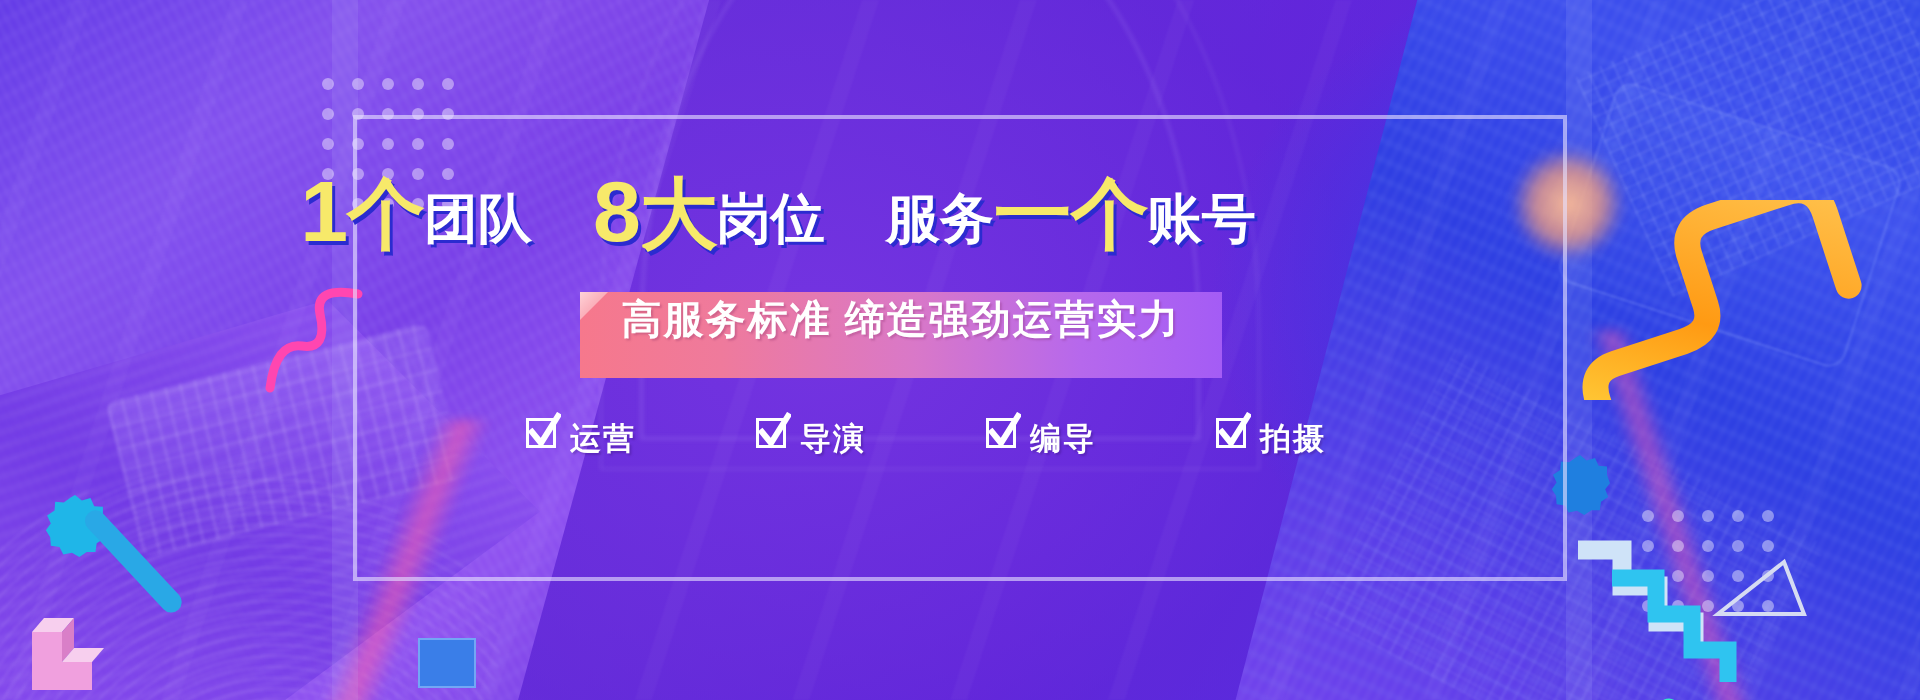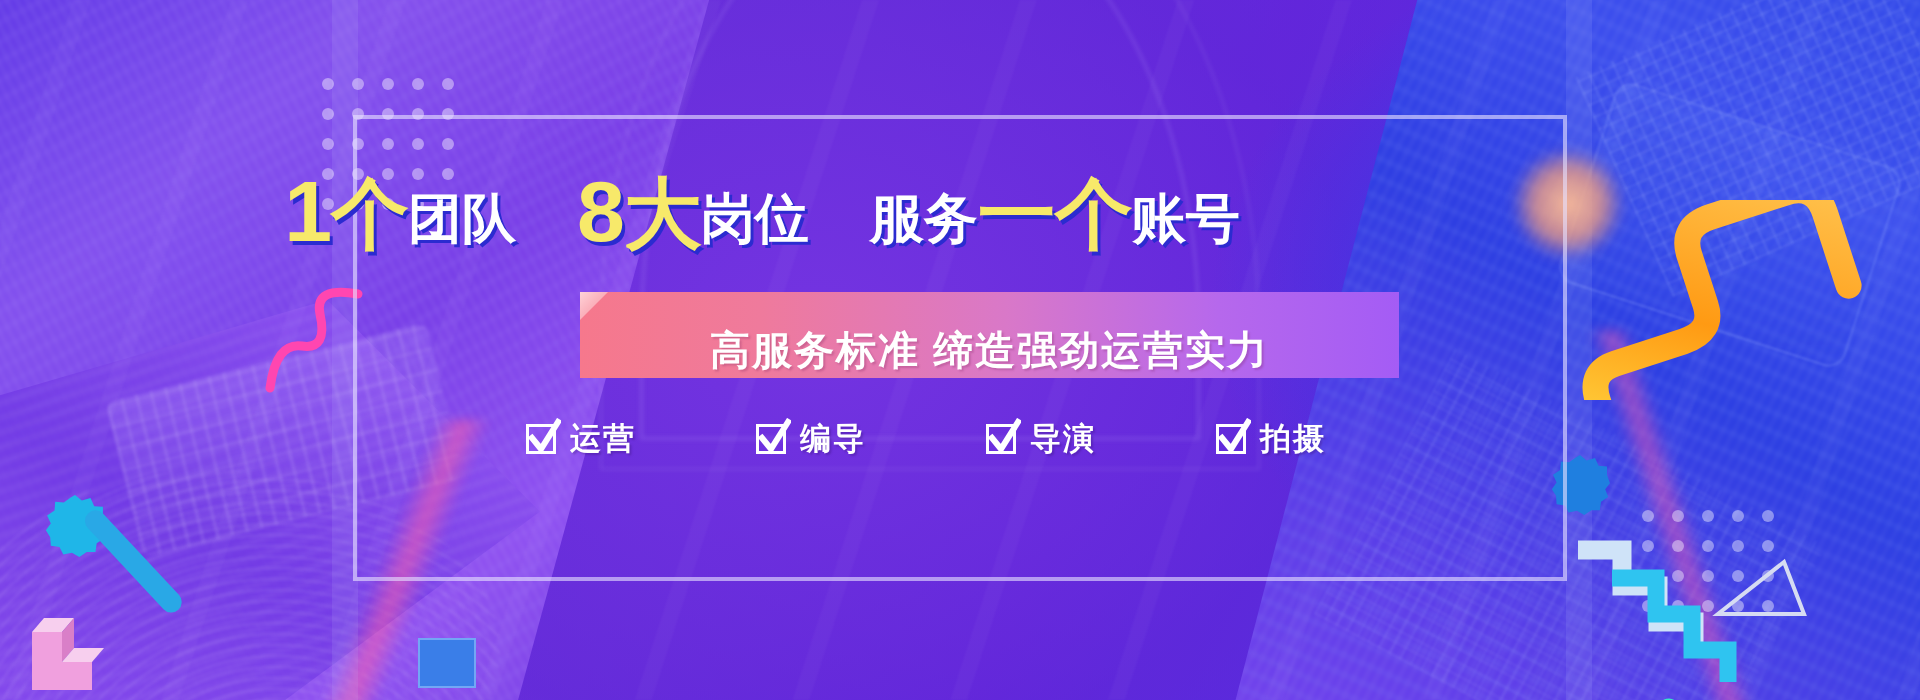--- a/index.html
+++ b/index.html
@@ -169,21 +169,21 @@
   
   .frame{
     position:absolute; left:353px; top:115px; width:1214px; height:466px;
     border:4px solid rgba(230,225,255,.62);
   }
 
   
   .content{ position:absolute; left:0; top:0; width:1920px; height:700px; }
 
   .headline{
-    position:absolute; left:0; top:168px; width:1524px;
+    position:absolute; left:16px; top:168px; width:1524px;
     text-align:center;
     white-space:nowrap;
     font-weight:bold;
     line-height:1;
   }
   .headline .grp{ display:inline-block; vertical-align:baseline; }
   .headline .gap{ display:inline-block; width:52px; }
   .hl-y{
     color:#f7e96a;
     font-size:78px;
@@ -193,23 +193,23 @@
   .hl-y.num{ font-size:86px; }
   .hl-w{
     color:#ffffff;
     font-size:54px;
     text-shadow:3px 3px 0 #2b2bd0;
     position:relative; top:-4px;
   }
 
   
   .ribbon{
-    position:absolute; left:580px; top:292px; width:819px; height:86px;
+    position:absolute; left:580px; top:292px; width:642px; height:86px;
     background:linear-gradient(90deg,#f6788c 0%, #ef7a9c 22%, #d978c8 52%, #b668ec 78%, #a45cf5 100%);
-    display:flex; align-items:flex-end; justify-content:center;
+    display:flex; align-items:flex-start; justify-content:center;
   }
   .ribbon .fold{
     position:absolute; left:0; top:0; width:28px; height:28px;
     background:linear-gradient(135deg,#ffd3d8 0%, #f9a7b3 60%, #f6788c 100%);
     clip-path:polygon(0 0,100% 0,0 100%);
   }
   .ribbon-text{
     color:#fff; font-size:40px; font-weight:bold; letter-spacing:2px;
     text-shadow:2px 2px 2px rgba(120,30,90,.25);
     white-space:nowrap;
@@ -217,21 +217,21 @@
 
   
   .checkrows{
     position:absolute; left:0; top:418px; width:1920px;
   }
   .checkrow{
     display:flex; justify-content:center; align-items:center;
     gap:52px; margin-bottom:16px;
   }
   .check-item{
-    display:flex; align-items:center; gap:14px; width:178px;
+    display:flex; align-items:flex-start; gap:14px; width:178px;
   }
   .cbox{
     width:30px; height:30px; flex:0 0 30px; position:relative;
     border:3px solid #ffffff;
   }
   .cbox svg{ position:absolute; left:-2px; top:-9px; }
   .check-label{
     color:#fff; font-size:31px; font-weight:bold; letter-spacing:2px;
     text-shadow:2px 2px 2px rgba(60,20,130,.35); white-space:nowrap;
   }
@@ -397,29 +397,29 @@
               </svg>
           </span>
           <span class="check-label">运营</span>
         </div>
         <div class="check-item">
           <span class="cbox">
             <svg width="34" height="40" viewBox="0 0 34 40">
                 <polyline points="5,20 14,31 31,4" fill="none" stroke="#ffffff" stroke-width="6" stroke-linecap="square"></polyline>
               </svg>
           </span>
-          <span class="check-label">编导</span>
+          <span class="check-label">导演</span>
         </div>
         <div class="check-item">
           <span class="cbox">
             <svg width="34" height="40" viewBox="0 0 34 40">
                 <polyline points="5,20 14,31 31,4" fill="none" stroke="#ffffff" stroke-width="6" stroke-linecap="square"></polyline>
               </svg>
           </span>
-          <span class="check-label">导演</span>
+          <span class="check-label">编导</span>
         </div>
         <div class="check-item">
           <span class="cbox">
             <svg width="34" height="40" viewBox="0 0 34 40">
                 <polyline points="5,20 14,31 31,4" fill="none" stroke="#ffffff" stroke-width="6" stroke-linecap="square"></polyline>
               </svg>
           </span>
           <span class="check-label">拍摄</span>
         </div>
       </div>

